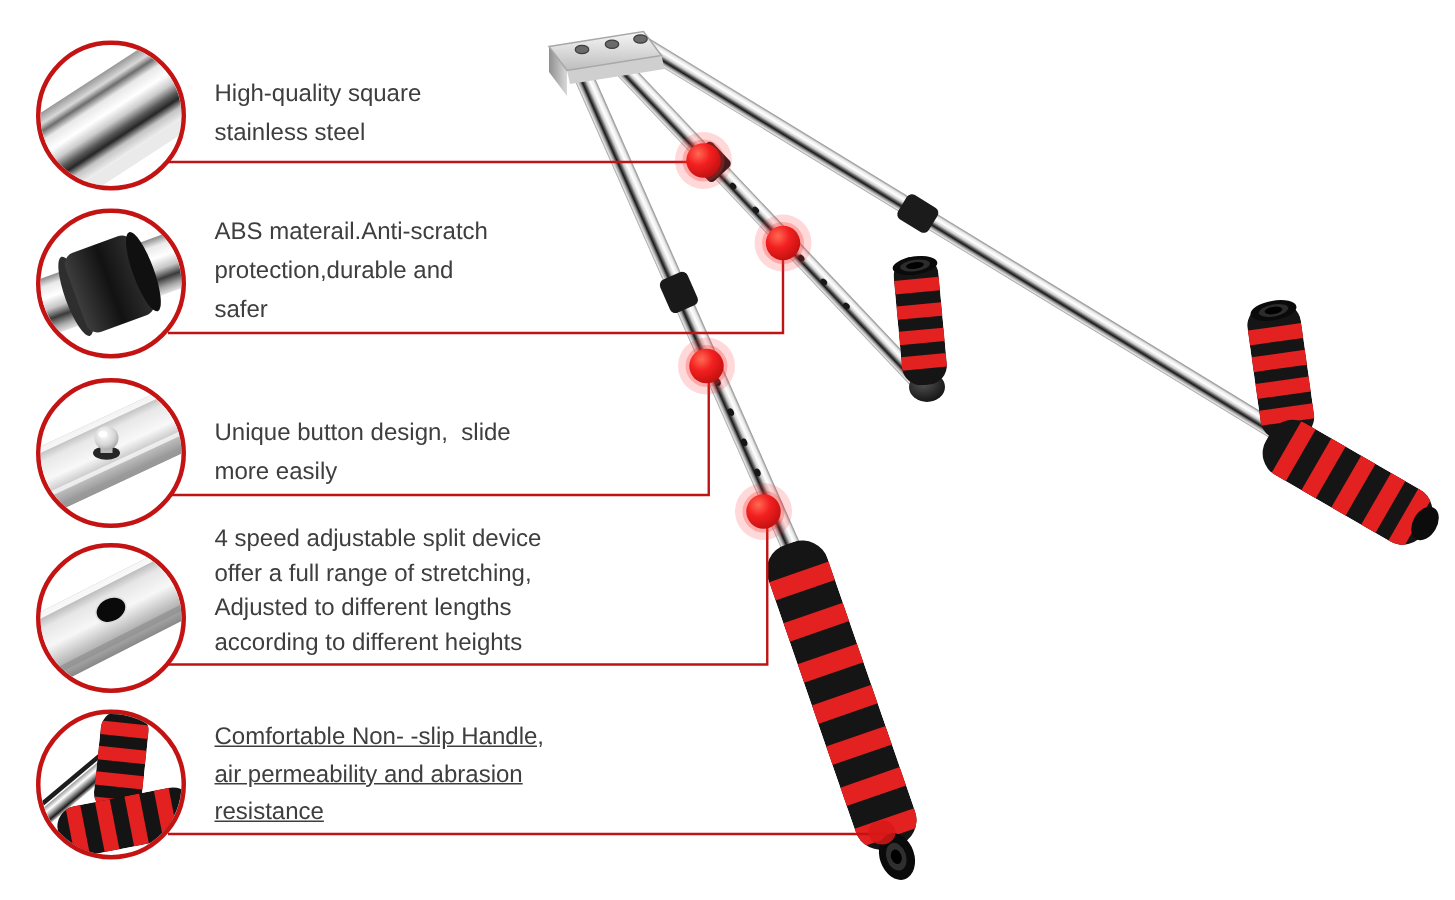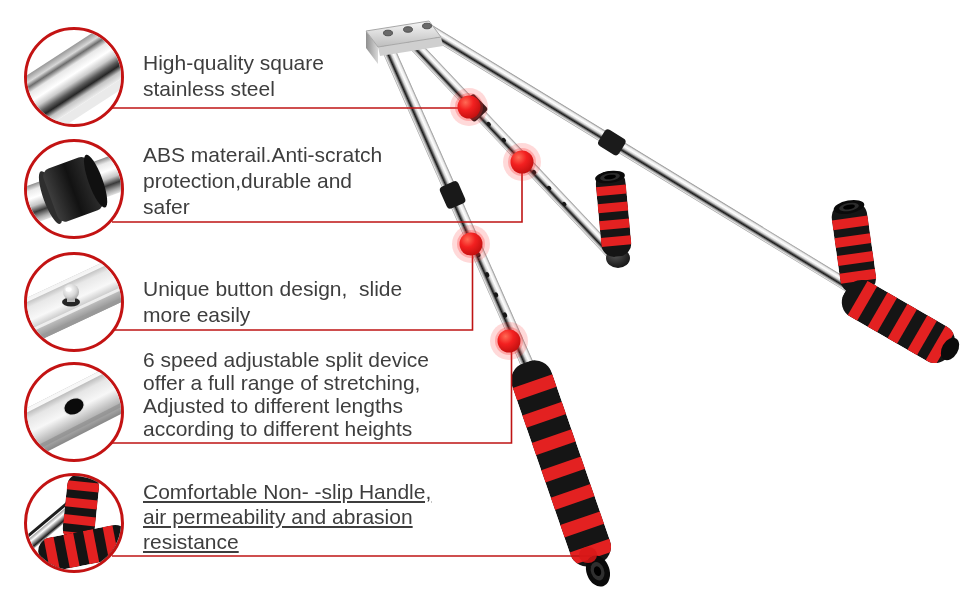--- a/index.html
+++ b/index.html
@@ -2,21 +2,21 @@
 <html><head>
 <meta charset="utf-8">
 <style>
   html,body{margin:0;padding:0;background:#fff;}
   .stage{position:relative;width:970px;height:600px;background:#ffffff;overflow:hidden;
          font-family:"Liberation Sans",sans-serif;}
   .psvg{position:absolute;left:0;top:0;}
   .inset{position:absolute;left:24px;width:94px;height:94px;border:3px solid #c31313;
          border-radius:50%;background:#fff;overflow:hidden;}
   .inset svg{display:block;}
-  .ftext{position:absolute;left:143px;width:352px;color:#3e3e3e;font-size:21px;
+  .ftext{position:absolute;left:143px;width:352px;color:#3e3e3e;font-size:16px;
          line-height:26px;white-space:pre-wrap;}
   .lh23{line-height:23px;}
   .lh25{line-height:25px;text-decoration:underline;}
 </style>
 </head>
 <body>
 
 <div class="stage">
 
   <svg class="psvg" width="970" height="600" viewBox="0 0 970 600">
@@ -335,21 +335,21 @@
     </svg>
   </div>
 
   <div class="ftext" style="top:50px">High-quality square
 stainless steel</div>
   <div class="ftext" style="top:276px">Unique button design,  slide
 more easily</div>
   <div class="ftext" style="top:142px">ABS materail.Anti-scratch
 protection,durable and
 safer</div>
-  <div class="ftext lh23" style="top:348px">6 speed adjustable split device
+  <div class="ftext lh23" style="top:348px">4 speed adjustable split device
 offer a full range of stretching,
 Adjusted to different lengths
 according to different heights</div>
   <div class="ftext lh25" style="top:479px">Comfortable Non- -slip Handle,
 air permeability and abrasion
 resistance</div>
 
 </div>
 
 </body></html>

